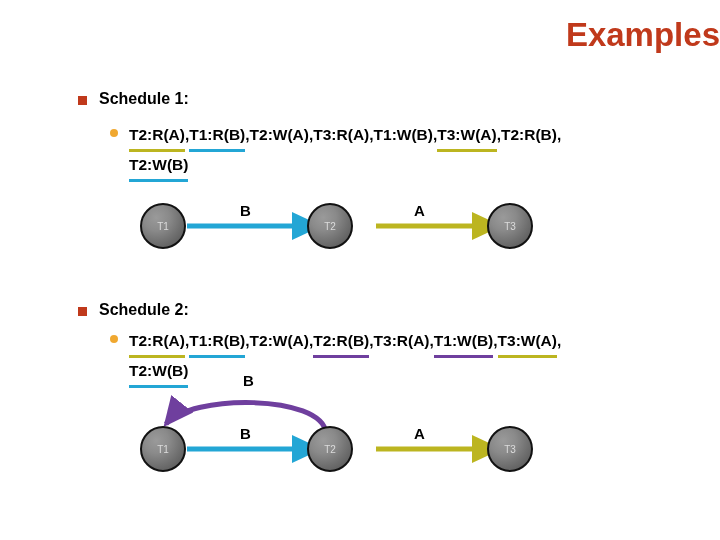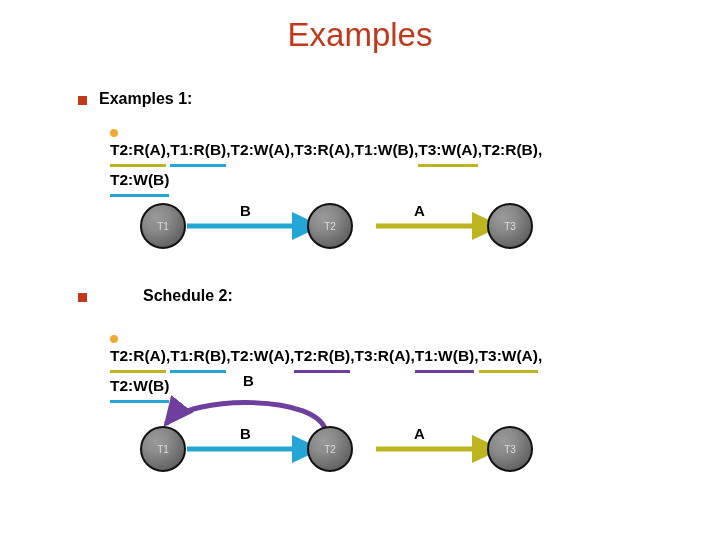--- a/index.html
+++ b/index.html
@@ -14,23 +14,23 @@
     overflow: hidden;
     position: relative;
   }
 
   
   .slide-title {
     position: absolute;
     top: 16px;
     left: 0;
     width: 720px;
-    text-align: center;
+    text-align: right;
     font-size: 33px;
-    font-weight: normal;
+    font-weight: bold;
     color: #c0391b;
     letter-spacing: 0px;
   }
 
   
   .lvl1 {
     position: absolute;
     left: 78px;
     display: flex;
     align-items: flex-start;
@@ -50,21 +50,20 @@
     line-height: 20px;
   }
 
   
   .lvl2 {
     position: absolute;
     left: 110px;
     width: 560px;
     display: flex;
     align-items: flex-start;
-    flex-direction: column;
   }
   .lvl2 .dot-bullet {
     width: 8px;
     height: 8px;
     border-radius: 50%;
     background: #f0a830;
     margin-top: 7px;
     margin-right: 11px;
     flex: 0 0 auto;
   }
@@ -119,21 +118,21 @@
     z-index: 2;
   }
 </style>
 </head>
 <body>
 
 <div class="slide-title">Examples</div>
 
 <div class="lvl1" style="top:89px;">
   <span class="sq-bullet"></span>
-  <span class="lvl1-text">Examples 1:</span>
+  <span class="lvl1-text">Schedule 1:</span>
 </div>
 
 <div class="lvl2" style="top:122px;">
   <span class="dot-bullet"></span>
   <span class="seq">
     <span><span class="op u-olive">T2:R(A)</span><span class="op">,</span><span class="op u-cyan">T1:R(B)</span><span class="op">, </span><span class="op">T2:W(A)</span><span class="op">, </span><span class="op">T3:R(A)</span><span class="op">, </span><span class="op">T1:W(B)</span><span class="op">, </span><span class="op u-olive">T3:W(A)</span><span class="op">, </span><span class="op">T2:R(B)</span><span class="op">,</span></span><br>
     <span><span class="op u-cyan">T2:W(B)</span></span>
   </span>
 </div>
 
@@ -159,21 +158,21 @@
     <span class="node-label">T2</span>
   </div>
   <div class="node" style="left:357px; top:13px;">
     <span class="node-label">T3</span>
   </div>
 
   <div class="edge-label" style="left:110px; top:12px;">B</div>
   <div class="edge-label" style="left:284px; top:12px;">A</div>
 </div>
 
-<div class="lvl1" style="top:286px;gap:44px;">
+<div class="lvl1" style="top:300px;">
   <span class="sq-bullet"></span>
   <span class="lvl1-text">Schedule 2:</span>
 </div>
 
 <div class="lvl2" style="top:328px;">
   <span class="dot-bullet"></span>
   <span class="seq">
     <span><span class="op u-olive">T2:R(A)</span><span class="op">,</span><span class="op u-cyan">T1:R(B)</span><span class="op">, </span><span class="op">T2:W(A)</span><span class="op">, </span><span class="op u-purple">T2:R(B)</span><span class="op">, </span><span class="op">T3:R(A)</span><span class="op">, </span><span class="op u-purple">T1:W(B)</span><span class="op">, </span><span class="op u-olive">T3:W(A)</span><span class="op">,</span></span><br>
     <span><span class="op u-cyan">T2:W(B)</span></span>
   </span>

